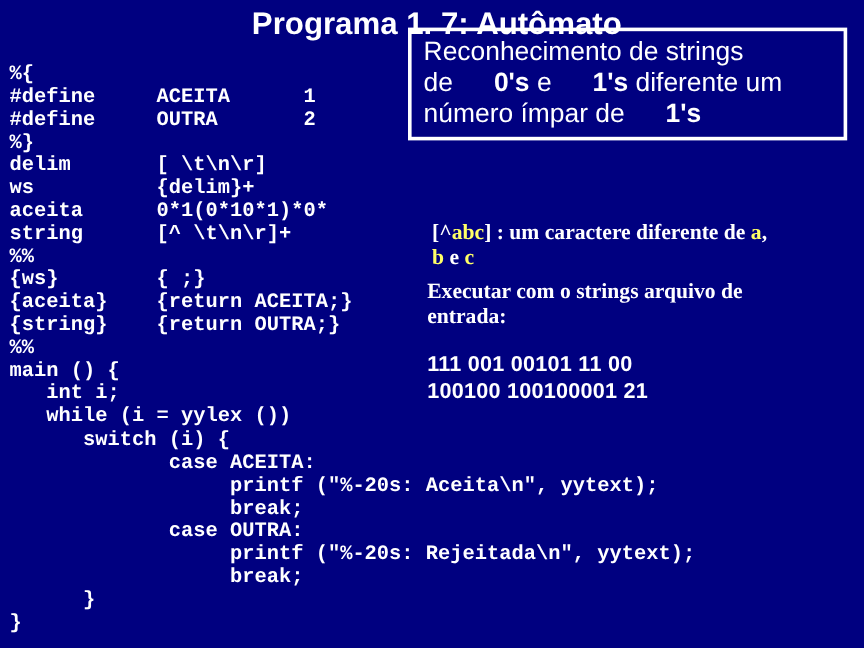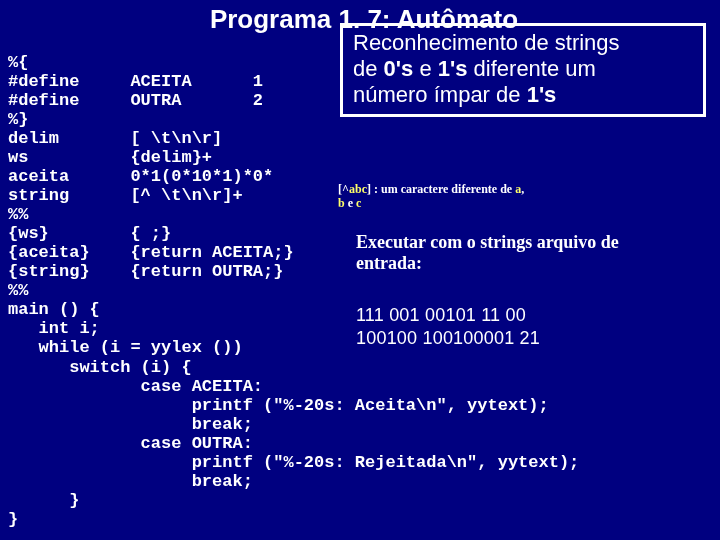--- a/index.html
+++ b/index.html
@@ -39,50 +39,50 @@
     background: transparent;
     color: #fff;
     font-size: 22px;
     padding: 4px 10px 6px 10px;
     line-height: 1.18;
   }
   .box1 { top: 23px; left: 340px; width: 340px; }
   .note-regex {
     position: absolute;
     top: 183px;
-    left: 338px;
+    left: 360px;
     width: 356px;
     font-family: "Times New Roman", serif;
-    font-size: 12px;
+    font-size: 18px;
     font-weight: bold;
     line-height: 1.15;
   }
   .note-regex .y { color: #ffff66; }
   .box-exec {
     position: absolute;
     top: 232px;
     left: 356px;
     width: 344px;
     font-family: "Times New Roman", serif;
     font-size: 18px;
     font-weight: bold;
     line-height: 1.15;
   }
   .box-input {
     position: absolute;
-    top: 304px;
+    top: 292px;
     left: 356px;
     width: 352px;
     font-family: Arial, sans-serif;
     font-size: 18px;
-    font-weight: normal;
+    font-weight: bold;
     line-height: 1.25;
     letter-spacing: 0.2px;
   }
-  .b { font-weight: bold; }
+  .b { font-weight: bold; margin-left: 28px; }
 </style>
 </head>
 <body>
 
 <div class="title">Programa 1. 7:  Autômato</div>
 
 <pre class="code">%{
 #define     ACEITA      1
 #define     OUTRA       2
 %}

